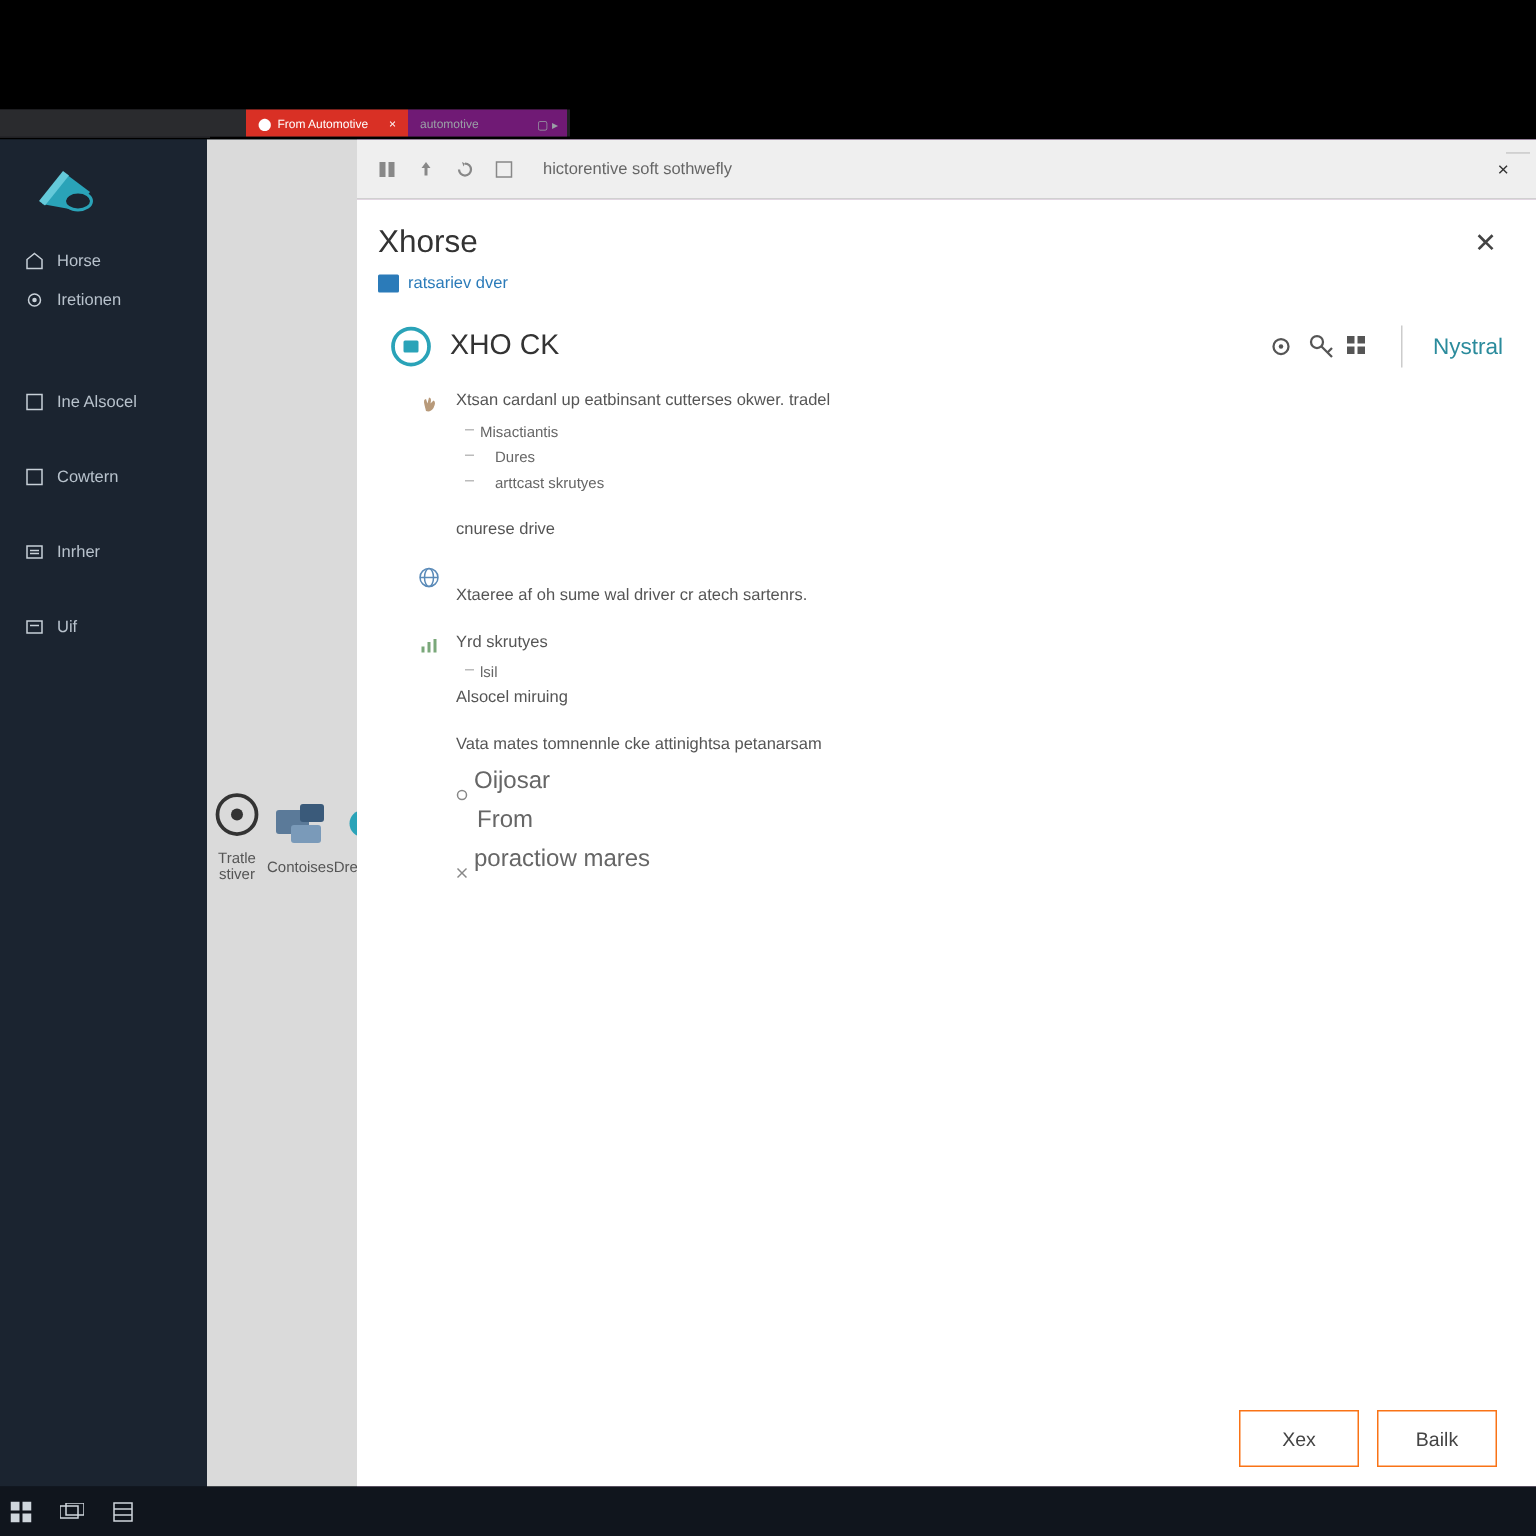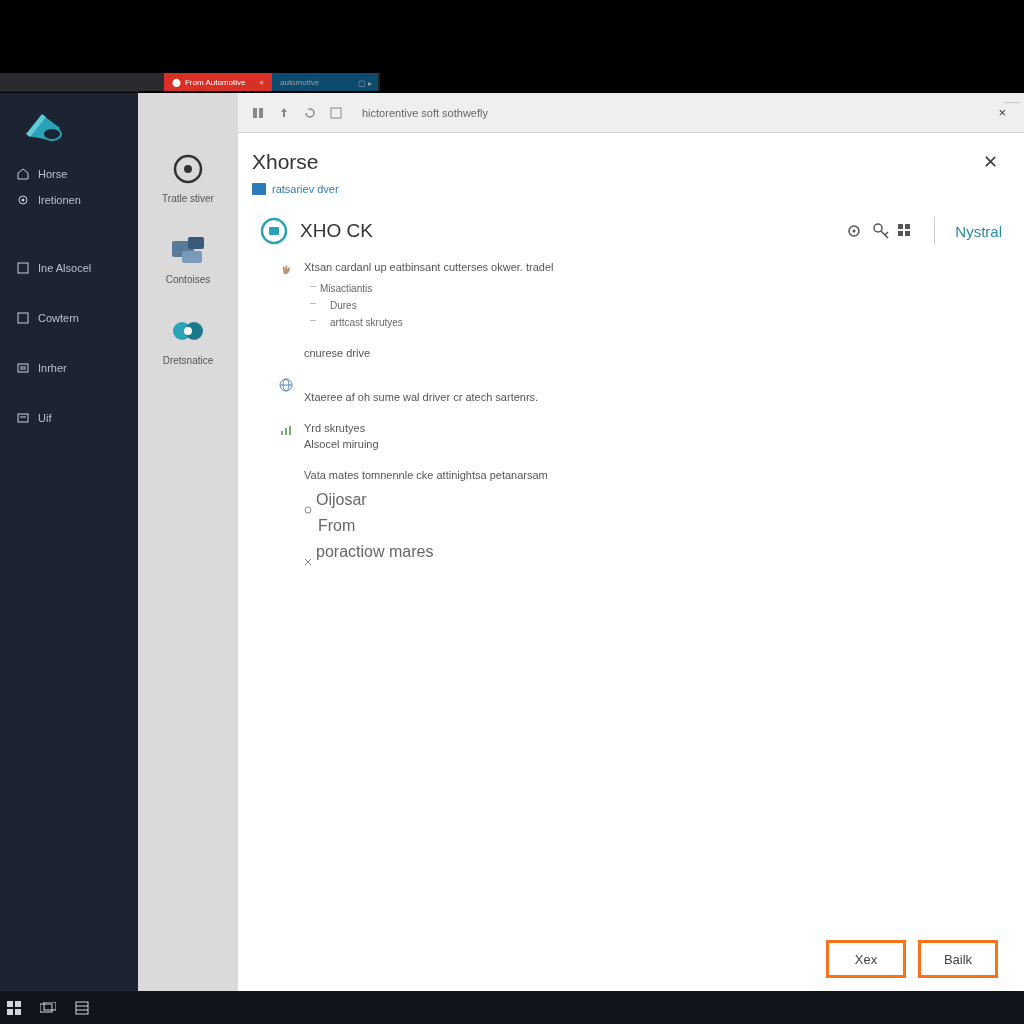--- a/index.html
+++ b/index.html
@@ -2,21 +2,21 @@
 <html><head>
 <meta charset="utf-8">
 <style>
 * { margin: 0; padding: 0; box-sizing: border-box; font-family: 'Segoe UI', Tahoma, sans-serif; }
 body { width: 1024px; height: 1024px; background: #000; overflow: hidden; position: relative; }
 
 
 .tabs-bar { position: absolute; top: 73px; left: 0; width: 380px; height: 18px; display: flex; background: #202124; }
 .tab { height: 18px; display: flex; align-items: center; padding: 0 8px; font-size: 8px; color: #ccc; gap: 4px; }
 .tab.active { background: #d93025; color: #fff; }
-.tab.other { background: #0c4a6e; color: #9aa0a6; }
+.tab.other { background: #701a75; color: #9aa0a6; }
 .tab-ctrl { width: 6px; height: 6px; }
 
 
 .urlbar { position: absolute; top: 80px; left: 0; width: 140px; height: 12px; background: #202124; color: #888; font-size: 7px; padding: 2px 4px; overflow: hidden; }
 
 
 .app {
   position: absolute;
   top: 93px;
   left: 0;
@@ -44,21 +44,21 @@
 }
 .nav-item .ni-icon { width: 14px; height: 14px; display: flex; align-items: center; justify-content: center; }
 .nav-item.sub { padding-left: 16px; margin-top: 24px; }
 .nav-sep { height: 18px; }
 
 
 .light-sidebar {
   width: 100px;
   background: #dadada;
   padding-top: 58px;
-  display: flex; flex-direction: column; align-items: center;
+  display: flex; flex-direction: row; align-items: center;
 }
 .ls-item {
   width: 90px; display: flex; flex-direction: column; align-items: center;
   margin-bottom: 28px; cursor: pointer;
 }
 .ls-icon {
   width: 40px; height: 36px; display: flex; align-items: center; justify-content: center;
   margin-bottom: 6px;
 }
 .ls-label { font-size: 10px; color: #555; text-align: center; }
@@ -120,21 +120,21 @@
 .plain-ul { list-style: none; padding-left: 0; margin-top: 4px; }
 .plain-ul li { font-size: 16px; color: #666; padding: 1px 0; display: flex; align-items: center; gap: 6px; }
 .bullet { width: 6px; height: 6px; display: inline-block; }
 
 .modal-footer {
   position: absolute; bottom: 0; left: 0; right: 0;
   height: 64px; display: flex; justify-content: flex-end; align-items: center;
   padding: 0 26px; gap: 12px;
 }
 .btn {
-  min-width: 80px; height: 38px; border: 3px solid #f97316; background: #fff;
+  min-width: 80px; height: 38px; border: 1px solid #f97316; background: #fff;
   display: flex; align-items: center; justify-content: center;
   font-size: 13px; color: #444; cursor: pointer;
 }
 
 
 .win-min { position: absolute; top: 93px; right: 4px; color: #ccc; font-size: 16px; cursor: pointer; z-index: 50; }
 
 
 .taskbar {
   position: absolute; bottom: 0; left: 0; width: 1024px; height: 33px;
@@ -369,20 +369,23 @@
         <div class="detail-row" style="margin-top:14px;">
           <div class="dr-icon">
             <svg width="14" height="14" viewBox="0 0 14 14">
                 <rect x="2" y="8" width="2" height="4" fill="#7aa87a"></rect>
                 <rect x="6" y="5" width="2" height="7" fill="#7aa87a"></rect>
                 <rect x="10" y="3" width="2" height="9" fill="#7aa87a"></rect>
               </svg>
           </div>
           <div class="dr-text">
             <div>Yrd skrutyes</div>
+            <ul class="tree-ul">
+              <li>lsil</li>
+            </ul>
             <div>Alsocel miruing</div>
             <div style="margin-top:14px;">Vata mates tomnennle cke attinightsa petanarsam</div>
             <ul class="plain-ul">
               <li>
                   <span class="bullet"><svg width="8" height="8">
                       <circle cx="4" cy="4" r="3" fill="none" stroke="#888"></circle>
                     </svg></span>
                   <span>Oijosar</span>
                 </li>
               <li style="padding-left:14px;">

